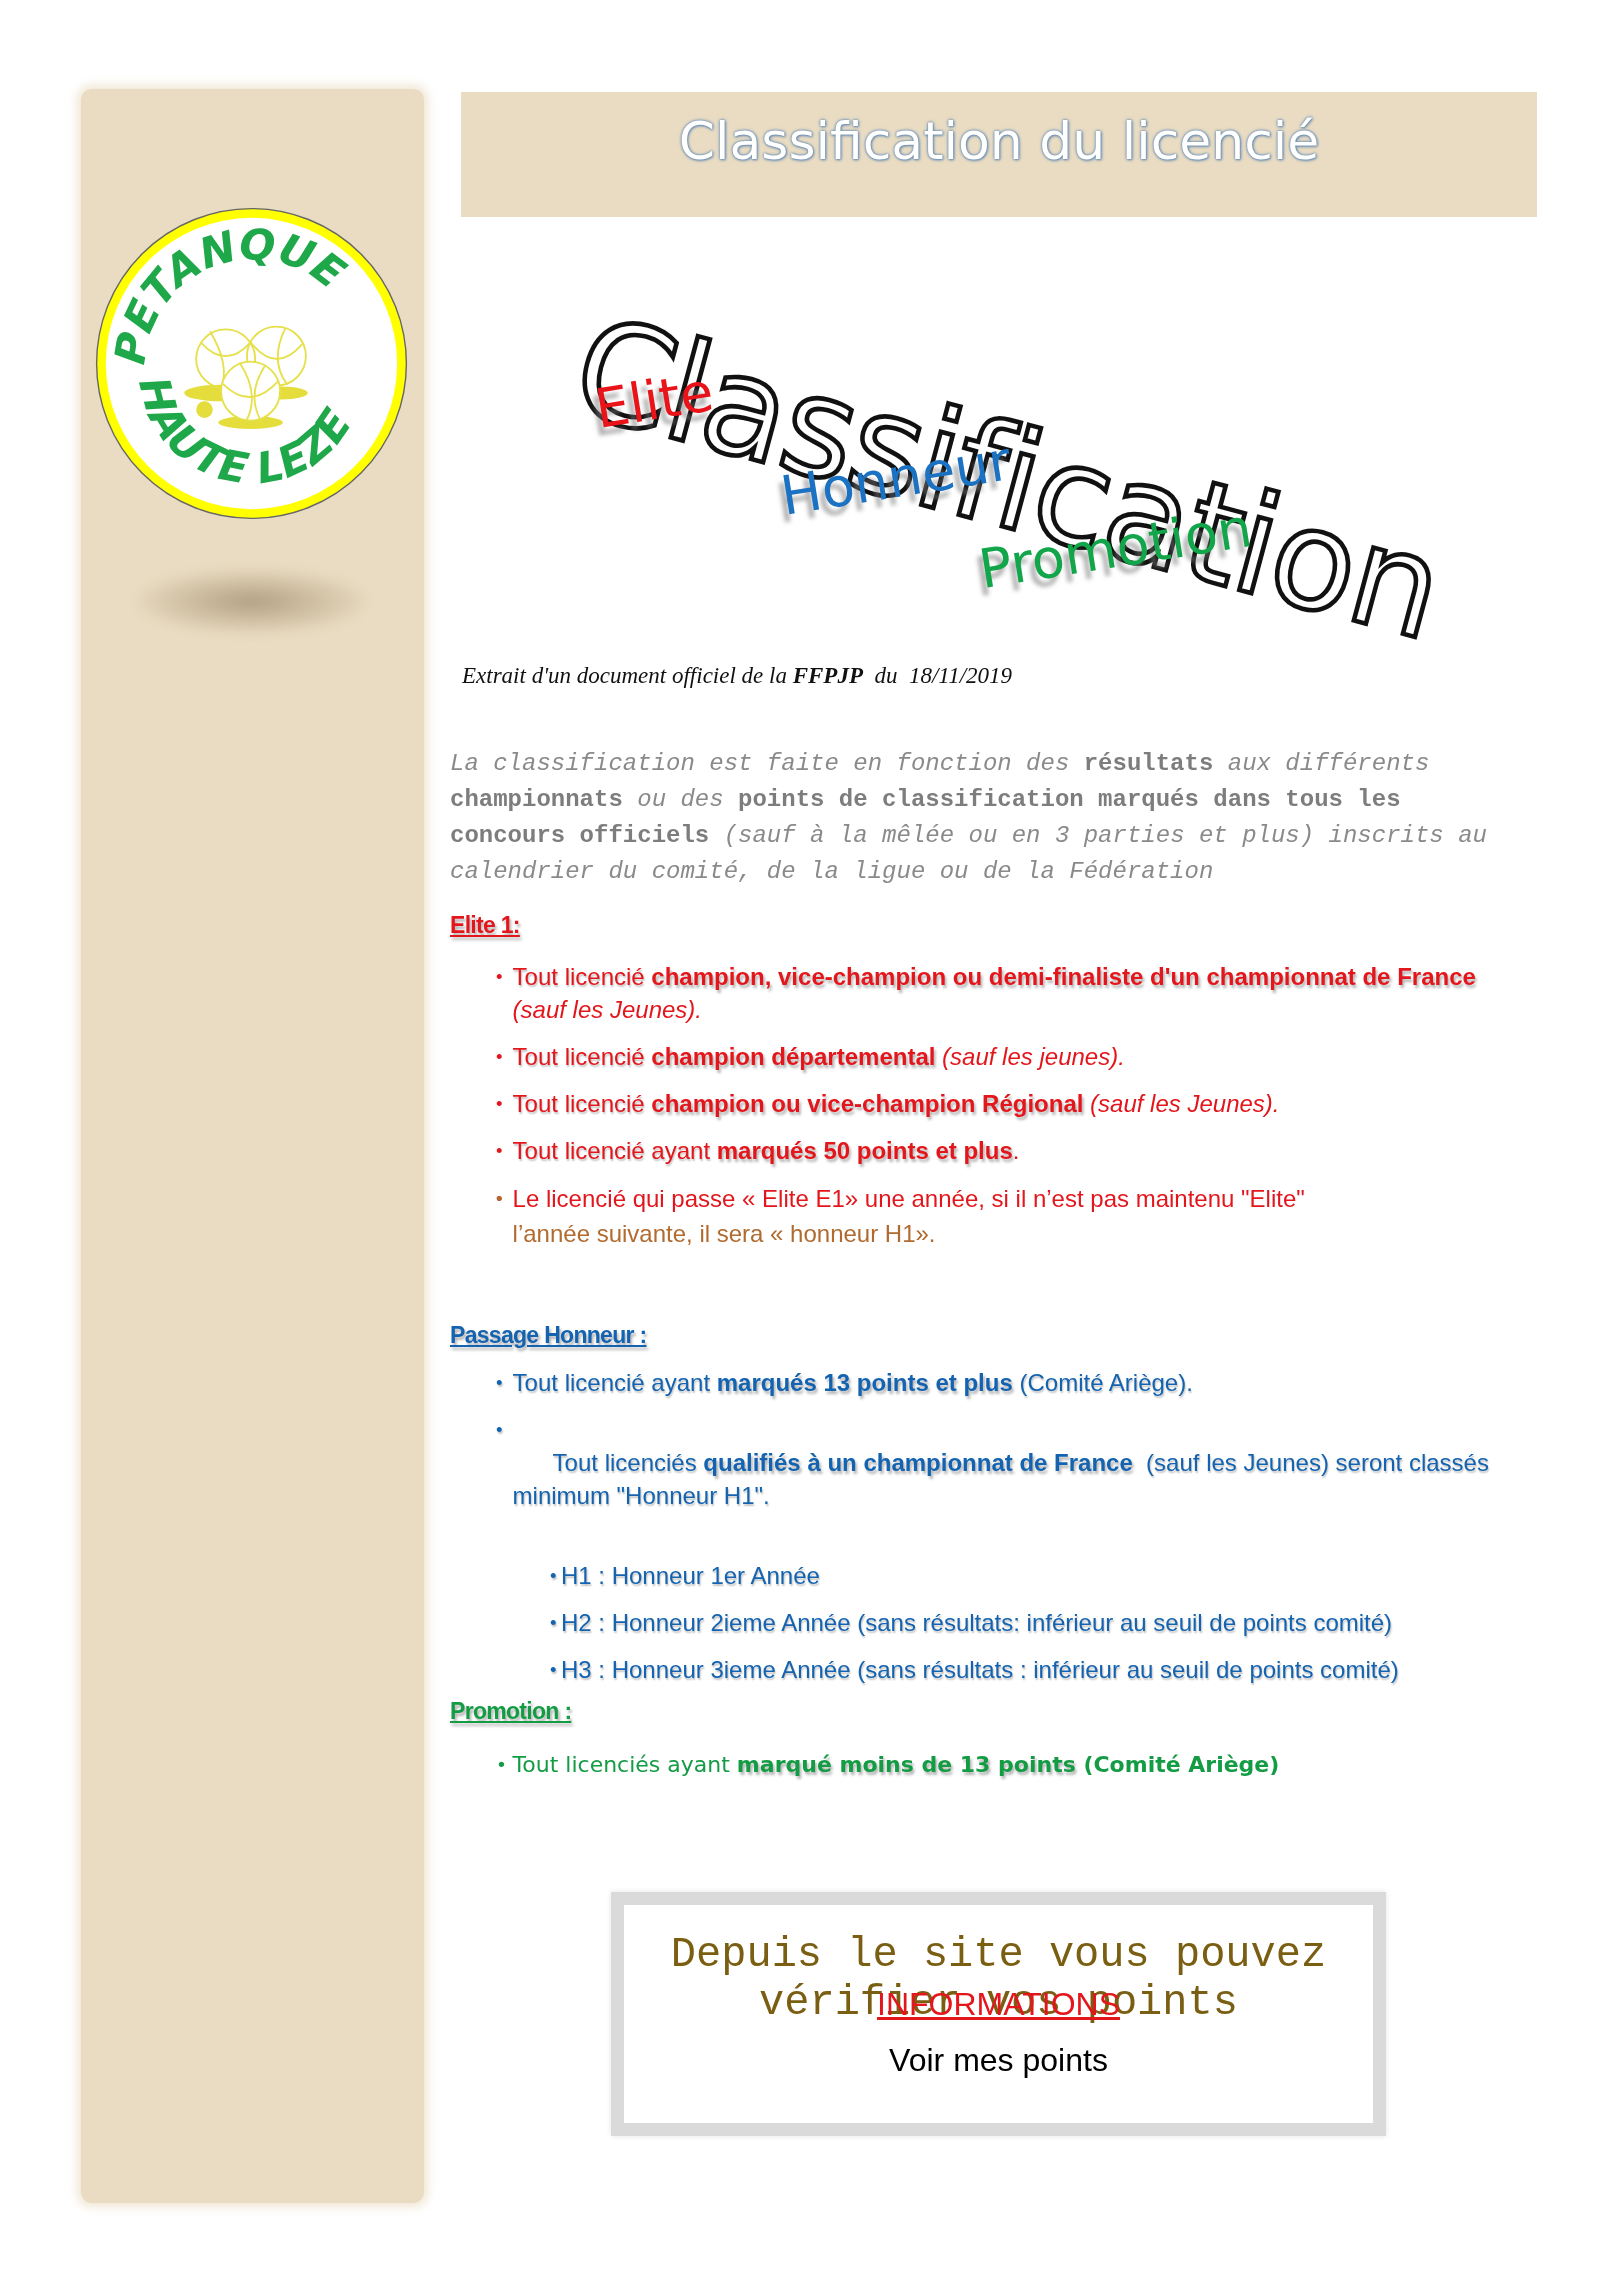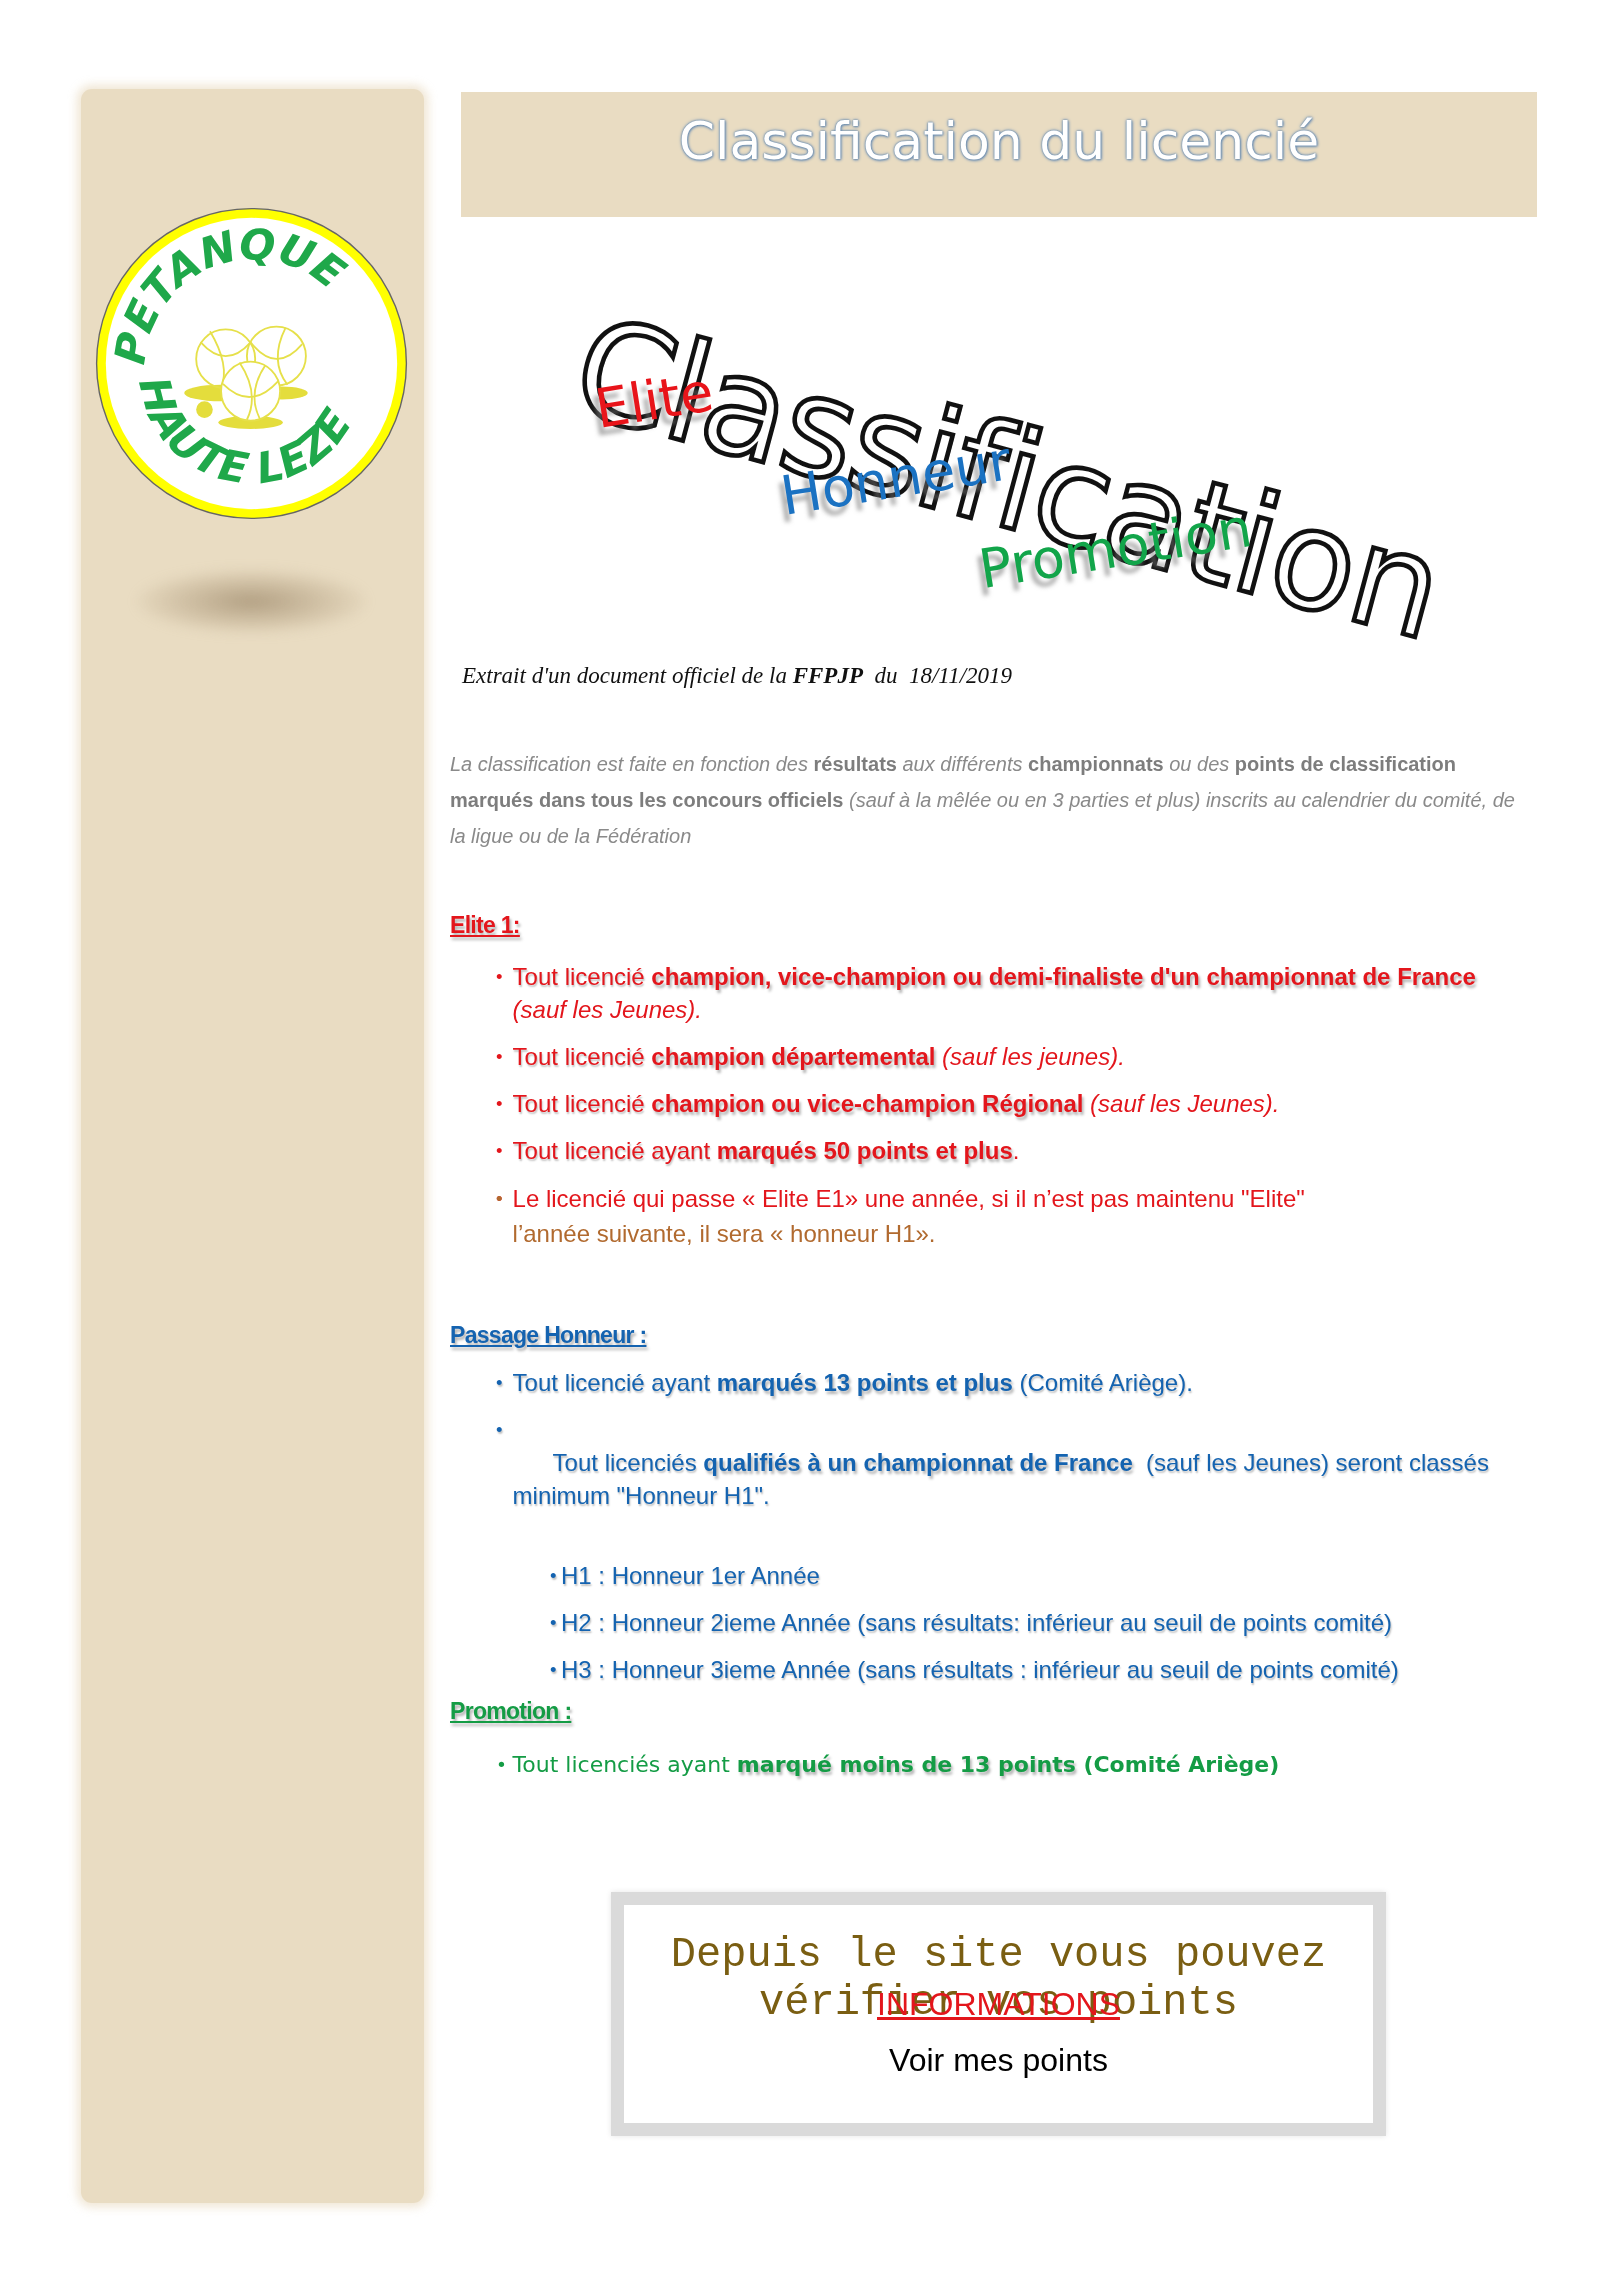--- a/index.html
+++ b/index.html
@@ -36,22 +36,22 @@
               transform:rotate(-9deg); text-shadow:-5.5px 7.4px 4.6px rgba(120,120,120,0.6); }
   .art-elite { left:23px; top:120px; color:#e8141a; }
   .art-honneur { left:208px; top:198px; color:#1b72c2; }
   .art-promotion { left:406px; top:268px; color:#12a54a; }
 
   
   .main { position:absolute; left:450px; top:0; width:1098px; }
   .extract { position:absolute; top:663px; left:12px; font-family:"Liberation Serif", serif;
              font-style:italic; font-size:23px; color:#111; }
   .extract b { font-style:italic; }
-  .intro { position:absolute; top:746px; left:0; width:1080px; font-family:Liberation Sans, sans-serif;
-           font-style:italic; font-size:20px; line-height:36px; color:#8a8a8a; }
+  .intro { position:absolute; top:746px; left:0; width:1080px; font-family:Liberation Mono, monospace;
+           font-style:italic; font-size:24px; line-height:36px; color:#8a8a8a; }
   .intro b { font-style:normal; font-weight:bold; color:#7d7d7d; }
 
   .section-title { position:absolute; left:0; font-family:"Liberation Sans", sans-serif; font-weight:bold;
                    font-size:23px; text-decoration:underline; letter-spacing:-0.7px;
                    text-shadow:1.8px 2.8px 2.8px rgba(0,0,0,0.3); }
   .list { position:absolute; left:46px; width:1034px; font-size:24px; font-family:"Liberation Sans", sans-serif; }
   .item { position:relative; padding-left:16.6px; margin-bottom:14px; line-height:33px; }
   .item::before { content:"•"; position:absolute; left:0; top:0; font-size:18.5px; }
   .item b { font-weight:bold; text-shadow:1.8px 2.8px 2.8px rgba(0,0,0,0.3); }
   .item i { }

